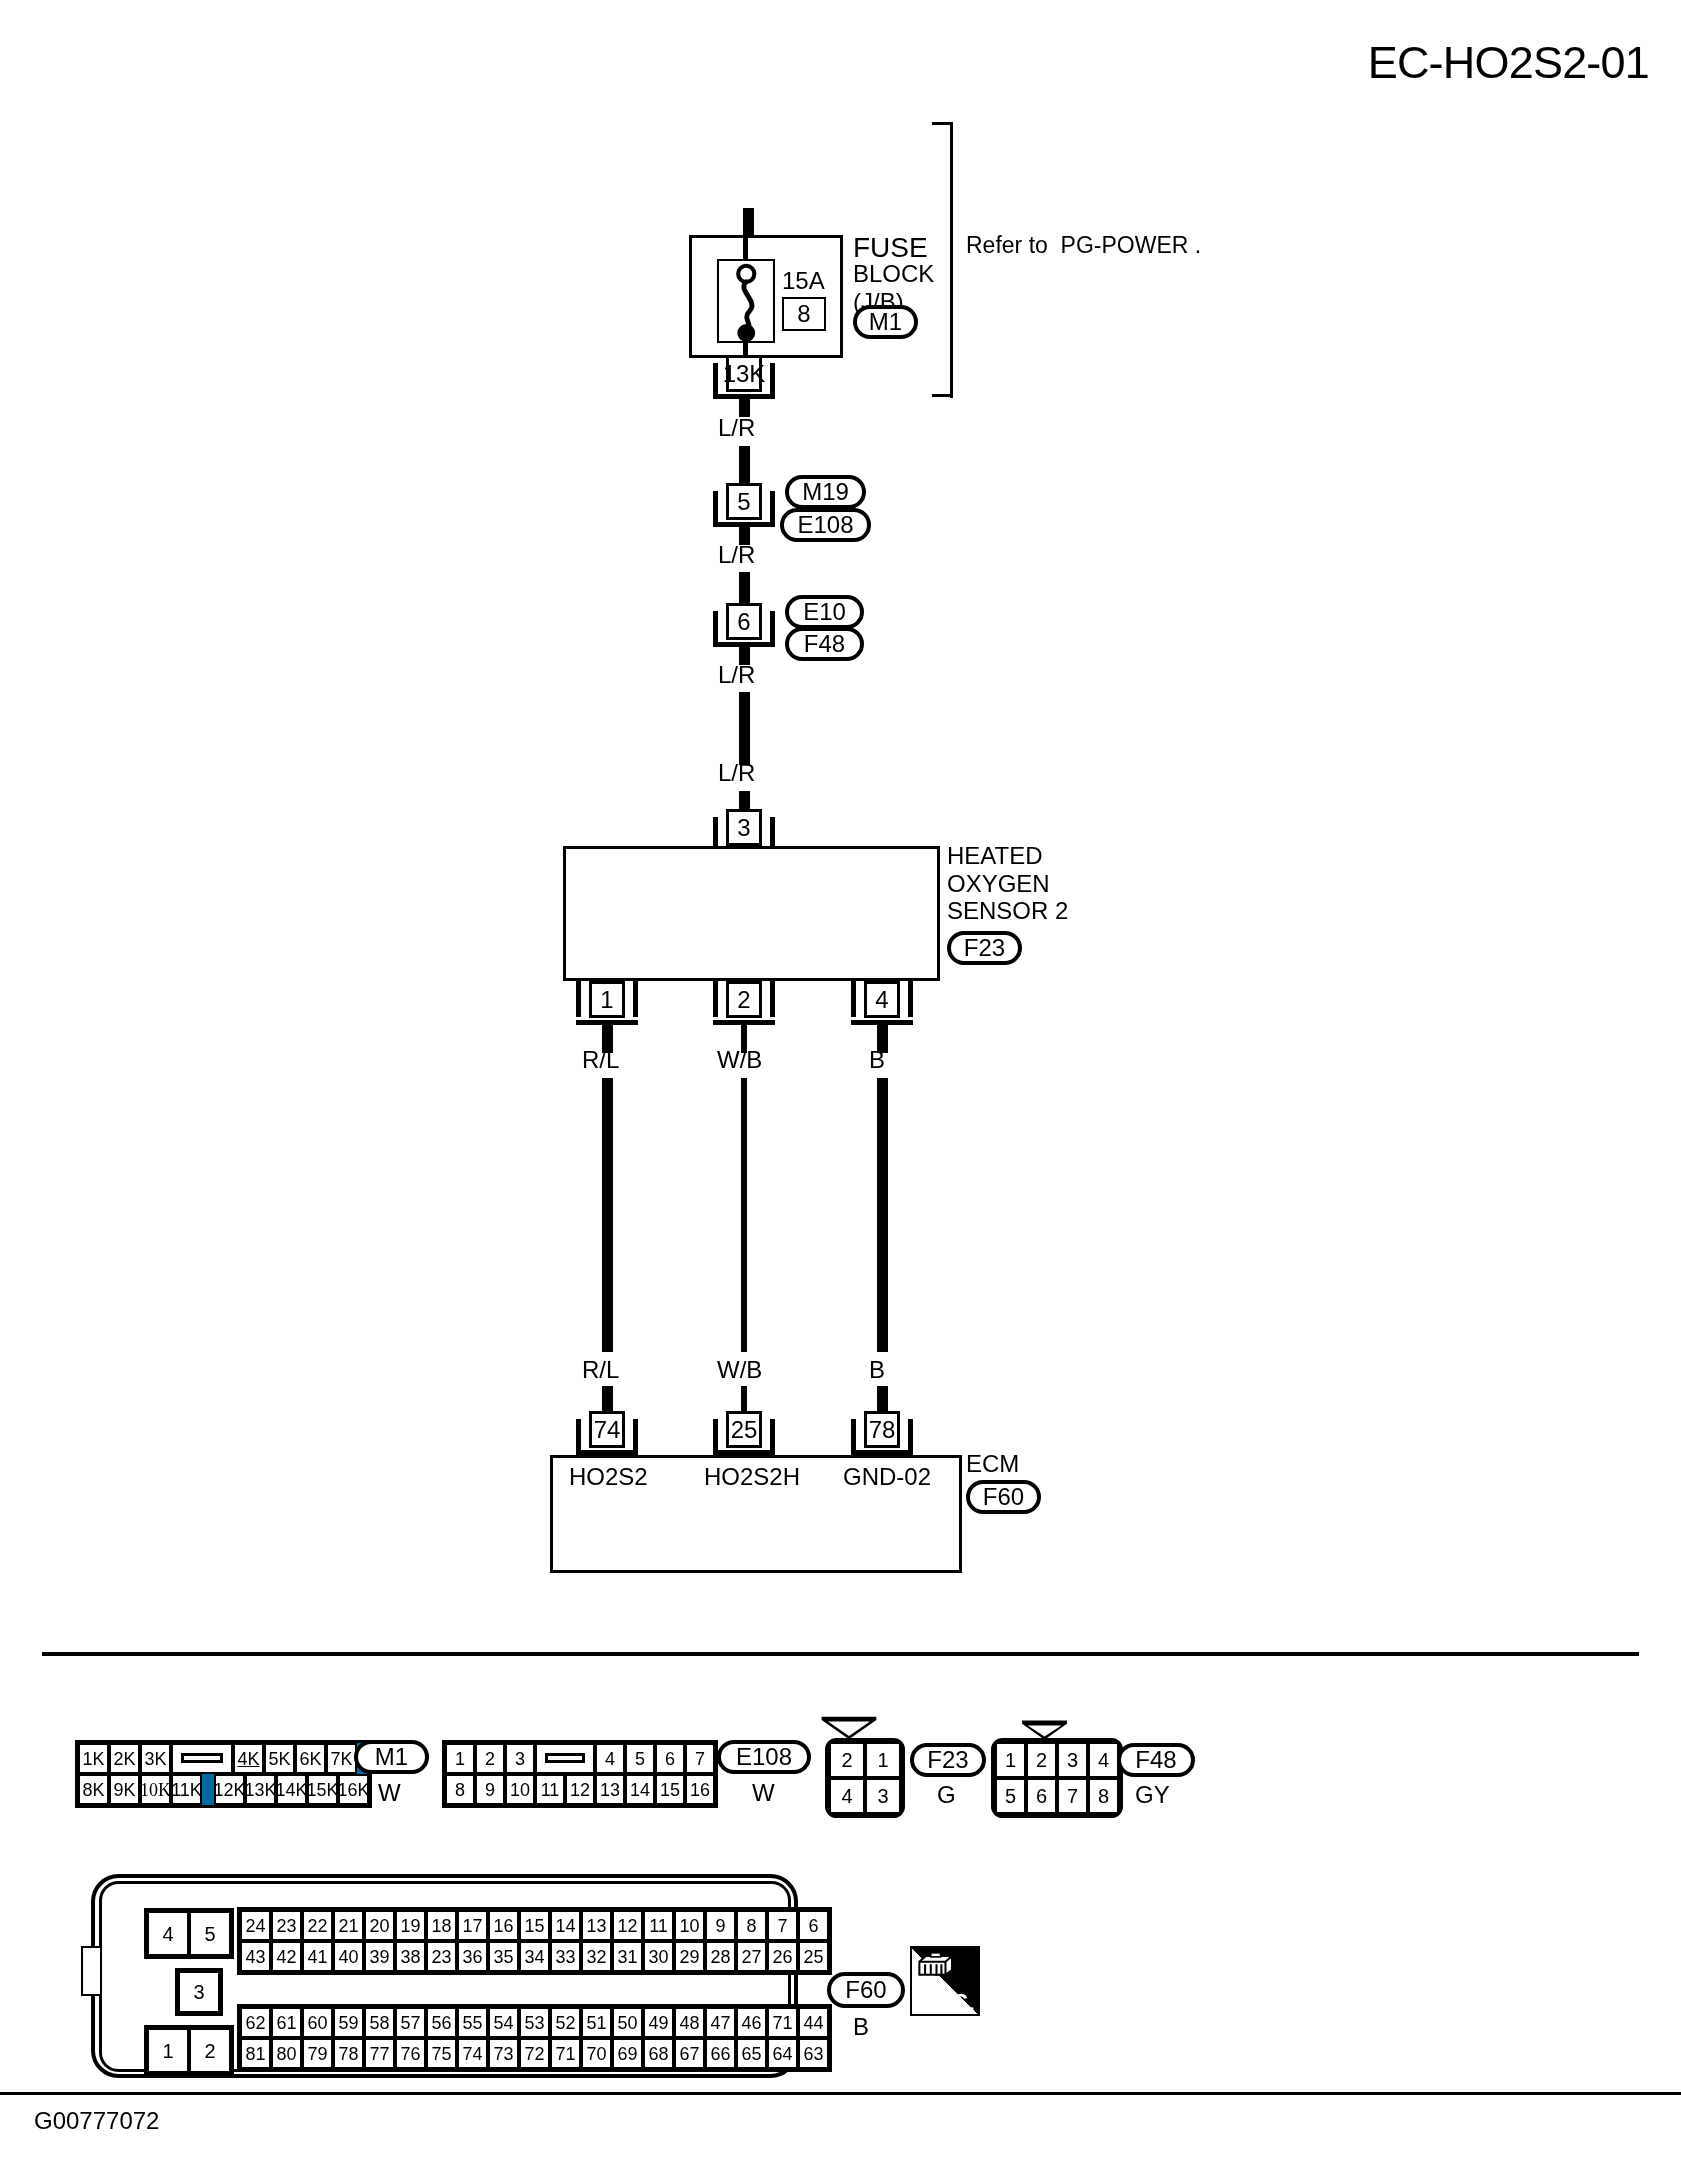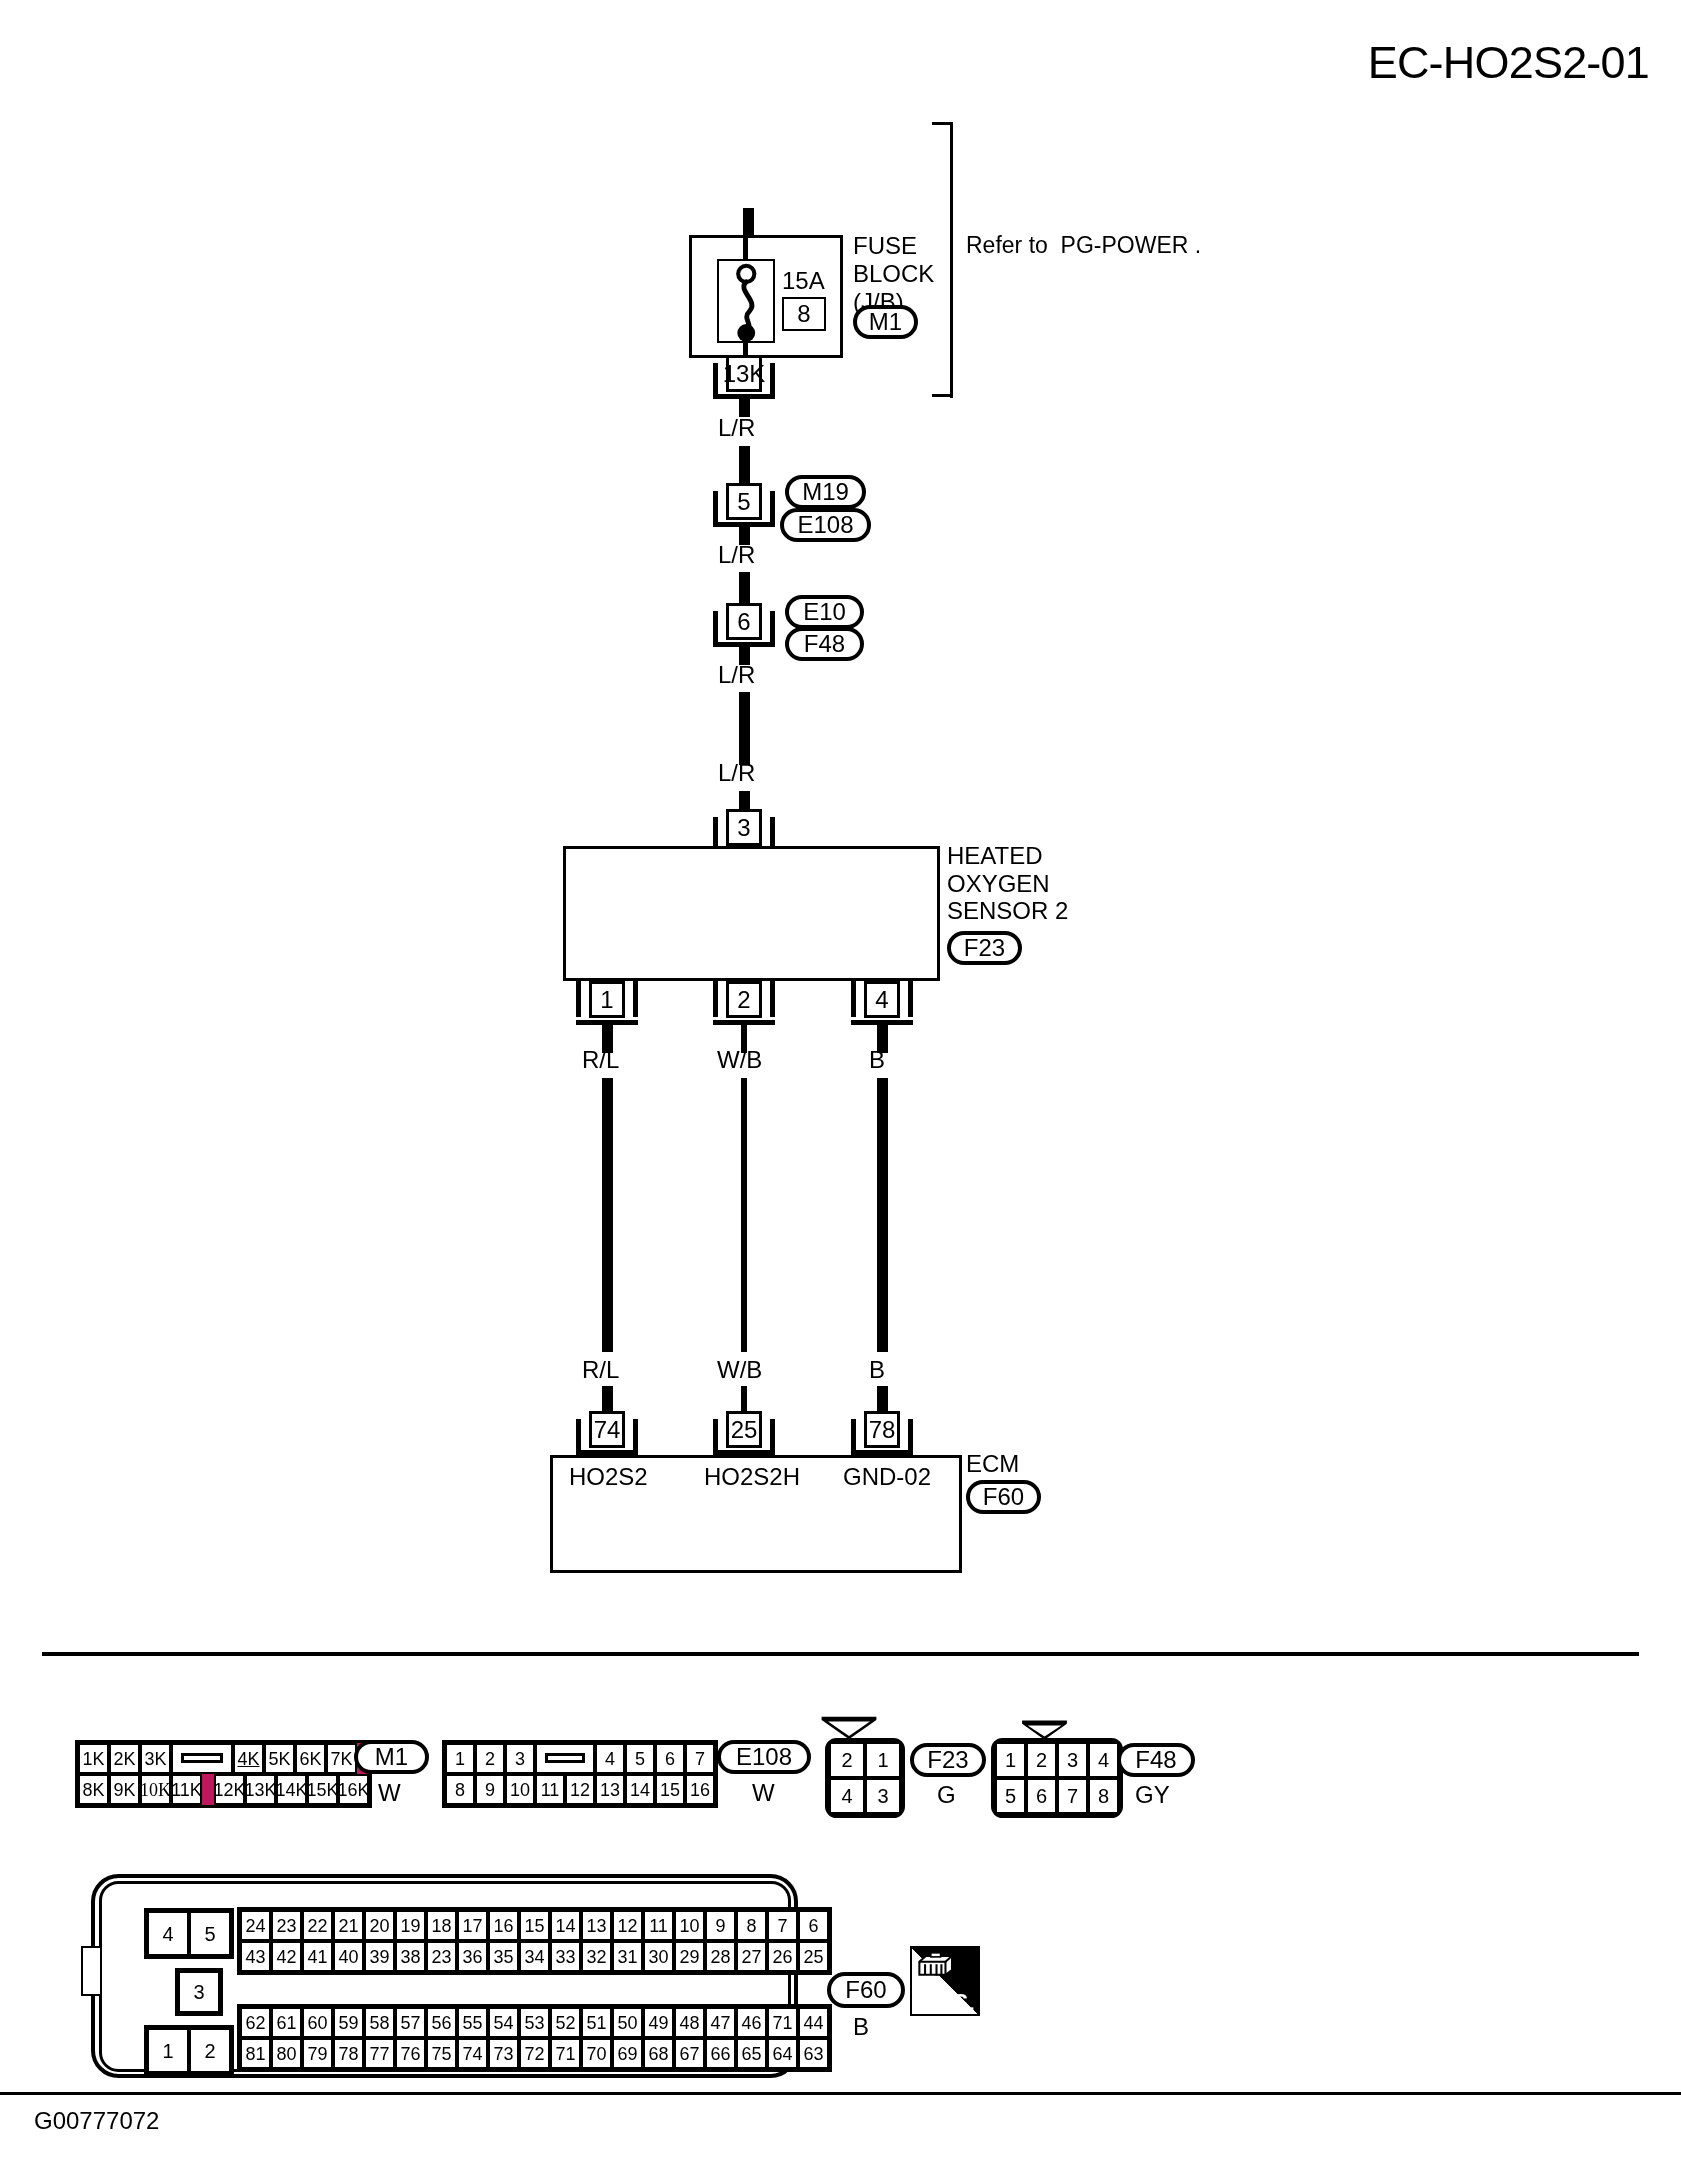--- a/index.html
+++ b/index.html
@@ -63,21 +63,21 @@
   .oval{
     border:4px solid #000;border-radius:810px;background:#fff;
     display:flex;align-items:center;justify-content:center;
     font-size:24px;box-sizing:border-box;padding:0 4.9px;
   }
 
   
   .fuse-outer{border:3.2px solid #000;background:#fff;box-sizing:border-box;}
 
   
-  .grid{display:flex;flex-direction:column;border:3.2px solid #000;background:#be185d;box-sizing:border-box;width:max-content;}
+  .grid{display:flex;flex-direction:column;border:3.2px solid #000;background:#0369a1;box-sizing:border-box;width:max-content;}
   .grid .grow{display:flex;}
   .grid .cell{
     border:2.4px solid #000;background:#fff;box-sizing:border-box;
     display:flex;align-items:center;justify-content:center;
     font-size:20px;line-height:1;
   }
   .grid.small .cell{font-size:18px;}
 
   .cellblank{position:relative;}
   .cellblank .slot{
@@ -128,21 +128,21 @@
     <path d="M36 32 C 24 42, 52 56, 40 68 C 30 78, 46 84, 36 92" fill="none" stroke="#000" stroke-width="6" stroke-linecap="round"></path>
     <circle cx="36" cy="95" r="11" fill="#000"></circle>
   </svg>
 
   <div class="abs" style="left:743px; top:238px; width:4.9px; height:23px; background:#000;"></div>
   <div class="abs" style="left:743px; top:328px; width:4.9px; height:31px; background:#000;"></div>
 
   <div class="abs txt" style="left:782px; top:268px; font-size:24px;">15A</div>
   <div class="abs box-thin ctr" style="left:782px; top:297px; width:44px; height:34px; font-size:24px;">8</div>
 
-  <div class="abs txt" style="left:853px; top:233px; font-size:24px;">FUSE</div>
+  <div class="abs txt" style="left:853px; top:233px; font-size:28px;">FUSE</div>
   <div class="abs txt" style="left:853px; top:261px; font-size:24px;">BLOCK</div>
   <div class="abs txt" style="left:853px; top:289px; font-size:24px;">(J/B)</div>
   <div class="abs oval" style="left:853px; top:305px; width:65px; height:34px;">M1</div>
 
   <div class="term abs" style="left:713px; top:355px; width:62px; height:45px;">
     <div class="bracketL"></div>
       <div class="bracketR"></div>
       <div class="bracketB"></div>
     <div class="tbox">13K</div>
   </div>

